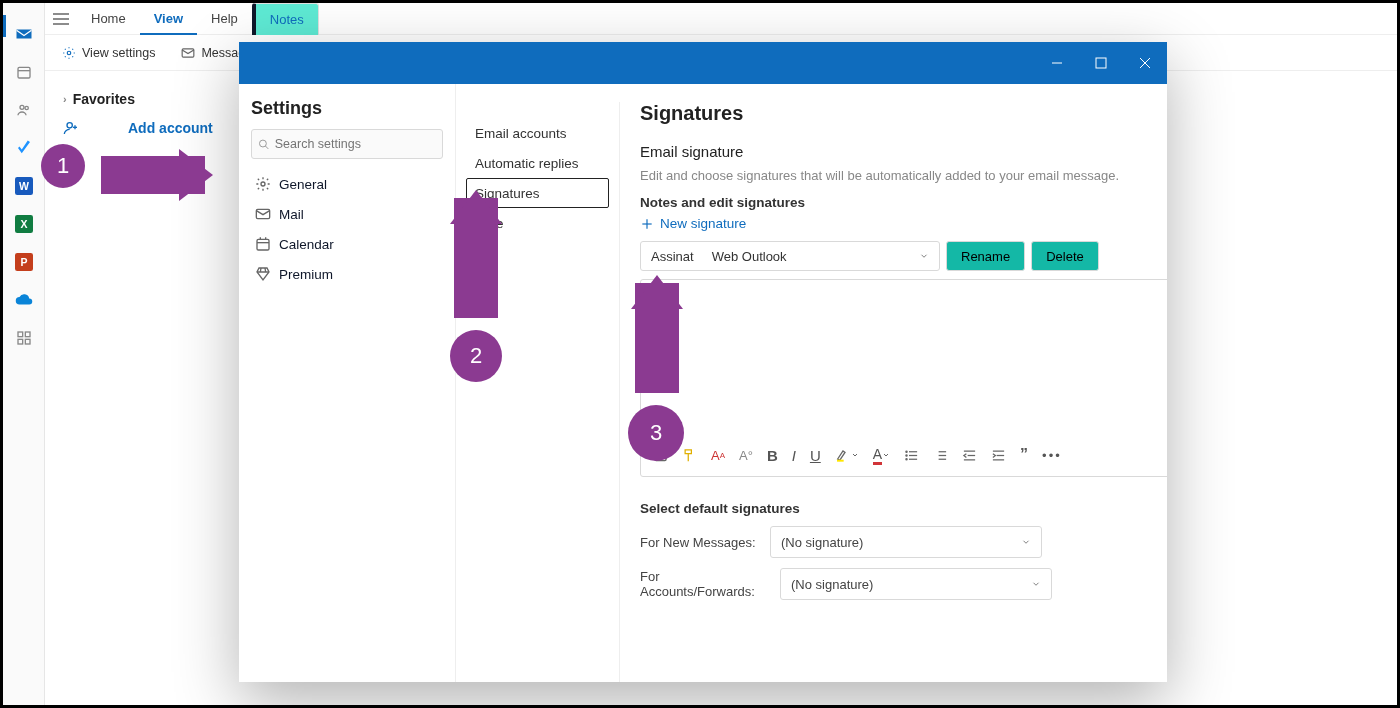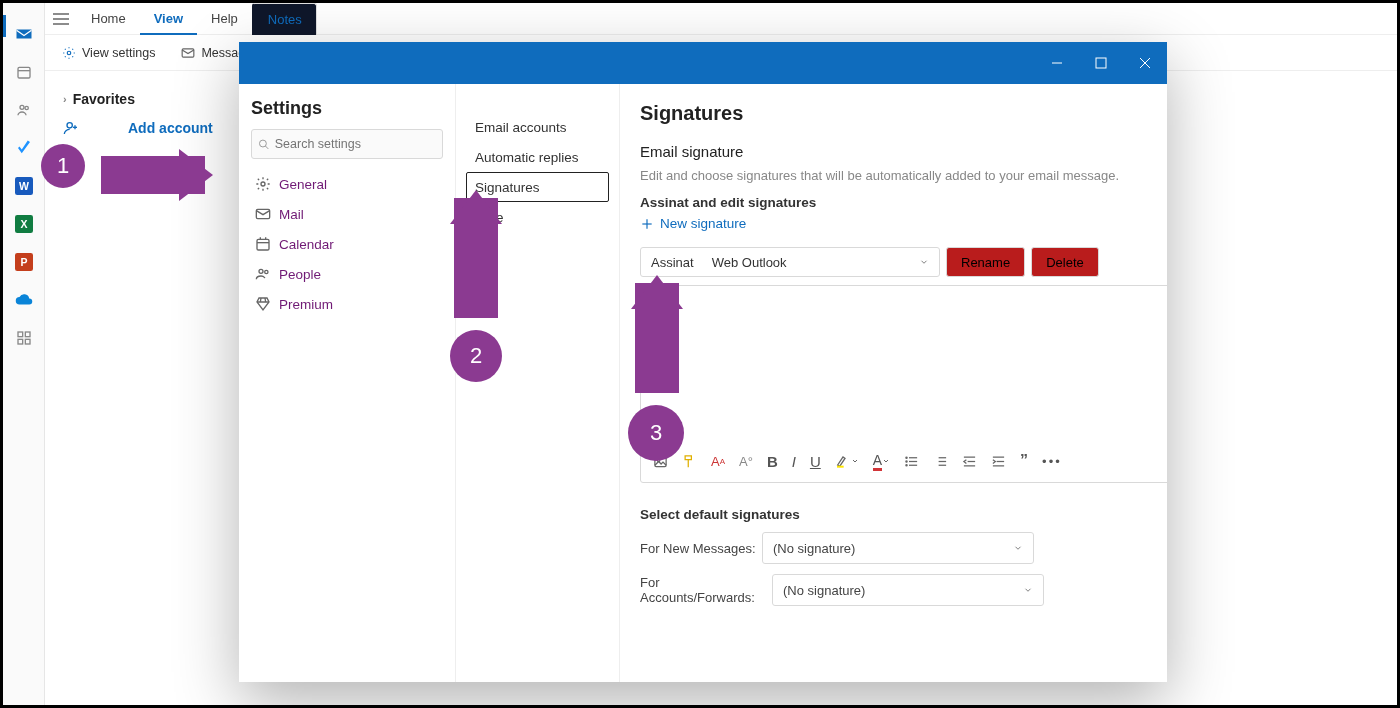--- a/index.html
+++ b/index.html
@@ -7,61 +7,61 @@
   .frame { position: absolute; top: 3px; left: 3px; width: 1394px; height: 702px; background: #fff; }
   
   .leftrail { position: absolute; left: 0; top: 0; width: 42px; height: 100%; background: #fafafa; border-right: 1px solid #e6e6e6; display: flex; flex-direction: column; align-items: center; padding-top: 12px; }
   .leftrail .ric { width: 22px; height: 22px; margin: 8px 0; display: flex; align-items: center; justify-content: center; }
   .leftrail .active-ind { position:absolute; left:0; top:12px; width:3px; height:22px; background:#0f6cbd; }
   
   .toptabs { position: absolute; left: 42px; top: 0; right: 0; height: 32px; background: #fff; display: flex; align-items: center; border-bottom: 1px solid #eee; }
   .hamburger { width: 32px; height: 32px; display:flex;align-items:center;justify-content:center;color:#666;}
   .toptabs .tab { height: 32px; line-height: 32px; padding: 0 14px; font-size: 13px; color: #444; cursor:pointer; }
   .toptabs .tab.main-active { color:#0f6cbd; font-weight:600; border-bottom:2px solid #0f6cbd;}
-  .toptabs .tab.active { color:#0f6cbd; background:#0f172a; border-top:1px solid #e0e0e0; border-left:2px solid #0f172a; border-right:1px solid #e0e0e0; border-radius:3px 3px 0 0;}
+  .toptabs .tab.active { color:#0f6cbd; background:#5eead4; border-top:1px solid #e0e0e0; border-left:4px solid #0f172a; border-right:1px solid #e0e0e0; border-radius:3px 3px 0 0;}
   
   .ribbon { position:absolute; left:42px; top:32px; right:0; height:36px; border-bottom:1px solid #eee; display:flex; align-items:center; padding:0 8px; gap:8px; }
   .ribbon .btn { height:26px; padding:0 8px; font-size:12.5px; color:#333; display:flex; align-items:center; gap:6px; border:1px solid transparent; border-radius:3px; cursor:pointer;}
   .ribbon .btn svg{color:#0f6cbd;}
   
   .navpanel { position:absolute; left:42px; top:68px; width:220px; bottom:0; padding:14px 0; }
   .navpanel .line{ height:28px; display:flex; align-items:center; padding:0 18px; font-size:14px; color:#222;}
   .navpanel .fav{ font-weight:600;}
   .navpanel .add{ color:#0f6cbd; font-weight:600;}
   .navpanel .chev{color:#888; margin-right:6px; font-size:11px;}
   
   .modal { position:absolute; left:236px; top:39px; width:928px; height:640px; background:#fff; box-shadow:0 20px 60px rgba(0,0,0,.3); }
   .modal .titlebar{ height:42px; background:#0f6cbd; display:flex; align-items:center; justify-content:flex-end; }
   .modal .titlebar .wbtn{ width:44px; height:42px; display:flex; align-items:center; justify-content:center; color:#fff; cursor:pointer;}
   .modal .body{ position:absolute; top:42px; bottom:0; left:0; right:0; display:flex; }
   .modal .col1{ width:217px; border-right:1px solid #eee; padding:14px 12px; }
   .modal .col1 h2{ font-size:18px; font-weight:600; margin-bottom:10px; color:#222;}
   .searchbox{ height:30px; border:1px solid #d9d9d9; border-radius:3px; display:flex; align-items:center; padding:0 6px; background:#fafafa; margin-bottom:10px;}
   .searchbox input{ border:none; background:transparent; font-size:12.5px; outline:none; width:100%; color:#666;}
-  .col1 .li{ height:30px; display:flex; align-items:center; gap:8px; font-size:13.5px; color:#701a75; cursor:pointer; padding:0 4px;}
+  .col1 .li{ height:30px; display:flex; align-items:center; gap:8px; font-size:13.5px; color:#0f172a; cursor:pointer; padding:0 4px;}
   .col1 .li svg{color:#666; width:16px; height:16px;}
   .col1 .li.sel{ color:#222; font-weight:600;}
   .col1 .li.sel .selbar{ position:absolute; left:12px; width:2px; height:18px; background:#0f6cbd; margin-top:0;}
-  .modal .col2{ width:164px; border-right:1px solid #eee; padding:28px 10px;}
+  .modal .col2{ width:164px; border-right:1px solid #eee; padding:16px 10px;margin-top:18px;}
   .col2 .li{ height:30px; display:flex; align-items:center; font-size:13.5px; color:#333; padding:0 8px; cursor:pointer; border:1px solid transparent;}
   .col2 .li.sel{ border:1px solid #222; border-radius:2px; font-weight:400;}
   .modal .col3{ flex:1; padding:18px 20px; overflow:auto;}
   .col3 h1{ font-size:20px; font-weight:600; color:#222; margin-bottom:18px;}
   .col3 h3{ font-size:15px; font-weight:400; color:#222; margin-bottom:8px;}
   .col3 .desc{ font-size:13px; color:#888; margin-bottom:12px;}
   .col3 .sub{ font-size:13.5px; font-weight:600; color:#333; margin-bottom:6px;}
-  .newsig{ color:#0f6cbd; font-size:13.5px; display:flex; align-items:center; gap:6px; margin-bottom:16px; cursor:pointer;}
+  .newsig{ color:#0f6cbd; font-size:13.5px; display:flex; align-items:center; gap:6px; margin-bottom:10px; cursor:pointer;}
   .sigrow{ display:flex; gap:6px; margin-bottom:8px;}
   .sigselect{ flex:1; max-width:300px; height:30px; border:1px solid #d9d9d9; border-radius:3px; display:flex; align-items:center; padding:0 10px; font-size:13px; color:#333; justify-content:space-between;}
-  .btn2{ height:30px; border:1px solid #d9d9d9; border-radius:3px; padding:0 14px; font-size:13px; background:#b91c1c; cursor:pointer;}
+  .btn2{ height:30px; border:1px solid #d9d9d9; border-radius:3px; padding:0 14px; font-size:13px; background:#14b8a6; cursor:pointer;}
   .editor{ width:552px; height:198px; border:1px solid #d9d9d9; border-radius:3px; margin-bottom:8px; display:flex; flex-direction:column; justify-content:flex-end; padding:6px;}
   .toolbar{ height:30px; display:flex; align-items:center; gap:14px; padding:0 6px; color:#555;}
   .toolbar .ti{ font-size:13px; cursor:pointer; display:flex; align-items:center;}
   .defsig{ margin-top:24px;}
-  .defrow{ display:flex; align-items:center; gap:2px; margin-top:10px; font-size:13px; color:#444;}
+  .defrow{ display:flex; align-items:center; gap:10px; margin-top:10px; font-size:13px; color:#444;}
   .defrow .lbl{ width:120px; text-align:left;}
   .defrow.fwd .lbl{width:130px;}
   .defsel{ width:272px; height:32px; border:1px solid #d9d9d9; border-radius:3px; display:flex; align-items:center; justify-content:space-between; padding:0 10px; font-size:13px;}
   
   .anncircle{ position:absolute; width:44px; height:44px; border-radius:50%; background:#8b3a91; color:#fff; font-size:22px; font-weight:400; display:flex; align-items:center; justify-content:center; }
   .annarrow{ position:absolute; background:#8b3a91;}
   .annarrow.right::after{content:''; position:absolute; right:-34px; top:50%; transform:translateY(-50%); border:26px solid transparent; border-left:34px solid #8b3a91;}
   .annarrow.up::after{content:''; position:absolute; left:50%; top:-34px; transform:translateX(-50%); border:26px solid transparent; border-bottom:34px solid #8b3a91;}
 </style>
 </head>
@@ -222,49 +222,41 @@
             <svg viewBox="0 0 24 24" fill="none" stroke="currentColor" stroke-width="2">
               <rect x="3" y="5" width="18" height="16" rx="2"></rect>
               <line x1="3" y1="10" x2="21" y2="10"></line>
               <line x1="8" y1="2" x2="8" y2="6"></line>
               <line x1="16" y1="2" x2="16" y2="6"></line>
             </svg>
             <span>Calendar</span>
           </div>
         <div class="li">
             <svg viewBox="0 0 24 24" fill="none" stroke="currentColor" stroke-width="2">
-              <circle cx="9" cy="8" r="3"></circle>
-              <circle cx="17" cy="9" r="2.5"></circle>
-              <path d="M2 20c0-3 3-5 7-5s5 2 6 3"></path>
-            </svg>
-            <span>People</span>
-          </div>
-        <div class="li">
-            <svg viewBox="0 0 24 24" fill="none" stroke="currentColor" stroke-width="2">
               <path d="M6 3h12l3 6-9 12L3 9z"></path>
               <path d="M9 3l-1 6M15 3l1 6M3 9h18"></path>
             </svg>
             <span>Premium</span>
           </div>
       </div>
 
       <div class="col2">
         <div class="li">Email accounts</div>
         <div class="li">Automatic replies</div>
         <div class="li sel">Signatures</div>
         <div class="li">Cate</div>
         <div class="li">M</div>
         <div class="li">Sto</div>
       </div>
 
       <div class="col3">
         <h1>Signatures</h1>
         <h3>Email signature</h3>
         <div class="desc">Edit and choose signatures that will be automatically added to your email message.</div>
-        <div class="sub">Assinat and edit signatures</div>
+        <div class="sub">Notes and edit signatures</div>
         <div class="newsig">
           <svg width="14" height="14" viewBox="0 0 24 24" fill="none" stroke="#0f6cbd" stroke-width="2">
               <line x1="12" y1="4" x2="12" y2="20"></line>
               <line x1="4" y1="12" x2="20" y2="12"></line>
             </svg>
           <span>New signature</span>
         </div>
         <div class="sigrow">
           <div class="sigselect">
             <span style="white-space:pre">Assinat     Web Outlook</span>

